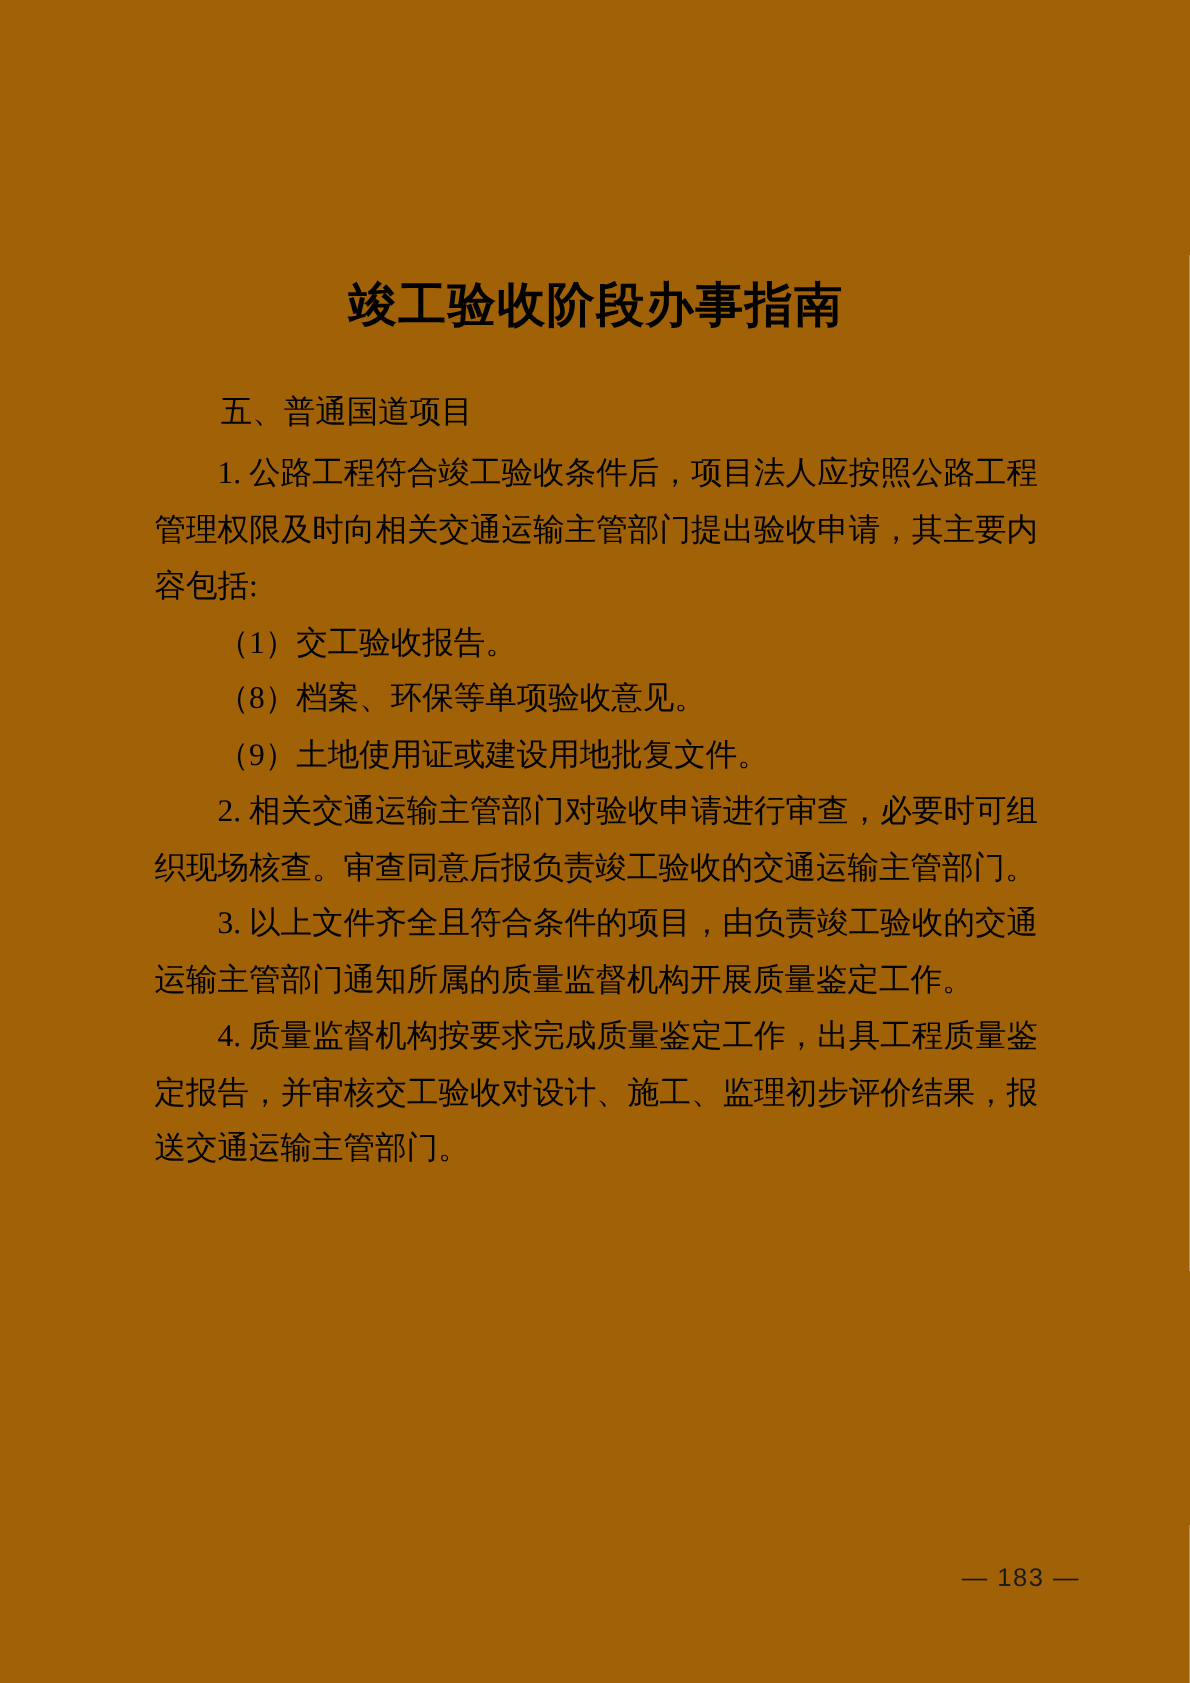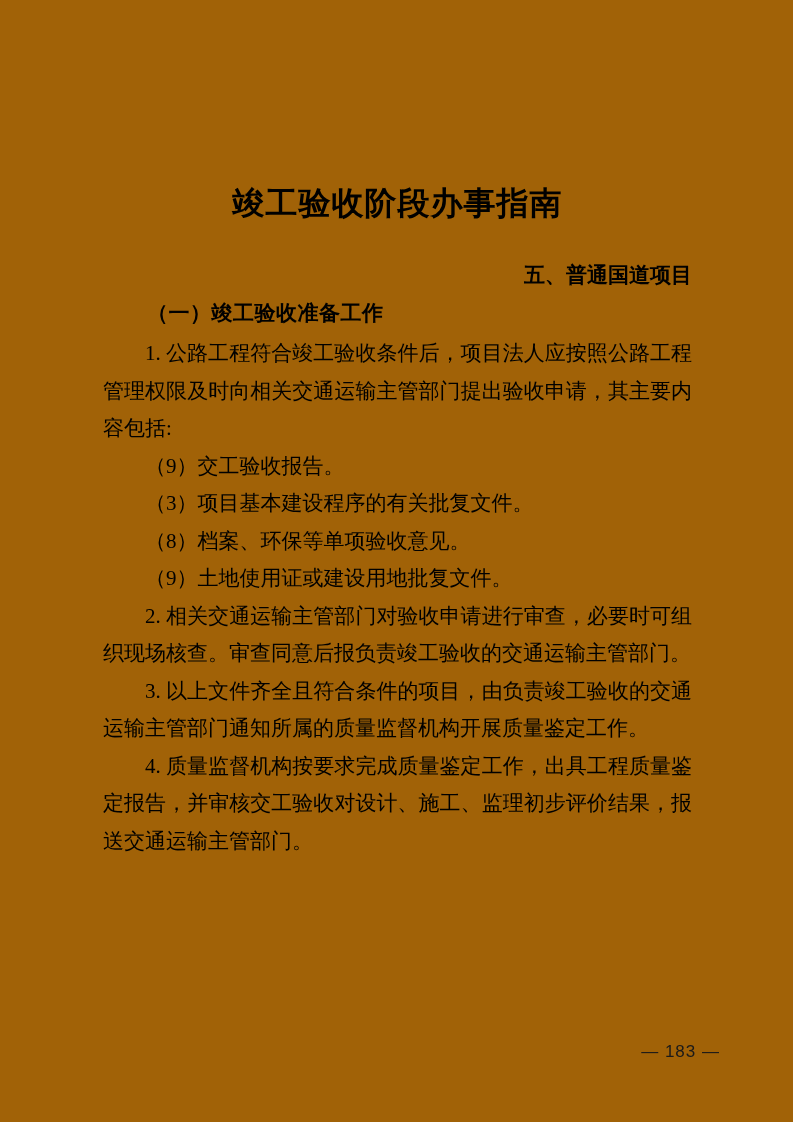--- a/index.html
+++ b/index.html
@@ -30,25 +30,24 @@
     font-family: "Liberation Sans", sans-serif;
     font-weight: bold;
     font-size: 32px;
     line-height: 40px;
     text-align: center;
     letter-spacing: 1px;
   }
   .section-heading {
     margin: 33px 0 0 0;
     font-family: "Liberation Sans", sans-serif;
-    font-weight: 700;
+    font-weight: 400;
     font-size: 21px;
     line-height: 38px;
     text-indent: 2.1em;
-    text-align: right;
   }
   .subsection-heading {
     margin: 0;
     font-family: "Liberation Serif", serif;
     font-weight: bold;
     font-size: 21px;
     line-height: 38px;
     text-indent: 2.1em;
     letter-spacing: 0.5px;
   }
@@ -75,28 +74,26 @@
 </style>
 </head>
 <body>
 
 <div class="page">
   <div class="content">
     <h1 class="doc-title">竣工验收阶段办事指南</h1>
 
     <p class="section-heading">五、普通国道项目</p>
 
-    <p class="subsection-heading">（一）竣工验收准备工作</p>
 
     <p class="body-para first">1. 公路工程符合竣工验收条件后，项目法人应按照公路工程管理权限及时向相关交通运输主管部门提出验收申请，其主要内容包括:</p>
 
-    <p class="body-para">（9）交工验收报告。</p>
+    <p class="body-para">（1）交工验收报告。</p>
 
 
-    <p class="body-para">（3）项目基本建设程序的有关批复文件。</p>
 
     <p class="body-para">（8）档案、环保等单项验收意见。</p>
 
     <p class="body-para">（9）土地使用证或建设用地批复文件。</p>
 
 
     <p class="body-para">2. 相关交通运输主管部门对验收申请进行审查，必要时可组织现场核查。审查同意后报负责竣工验收的交通运输主管部门。</p>
 
     <p class="body-para">3. 以上文件齐全且符合条件的项目，由负责竣工验收的交通运输主管部门通知所属的质量监督机构开展质量鉴定工作。</p>
 

